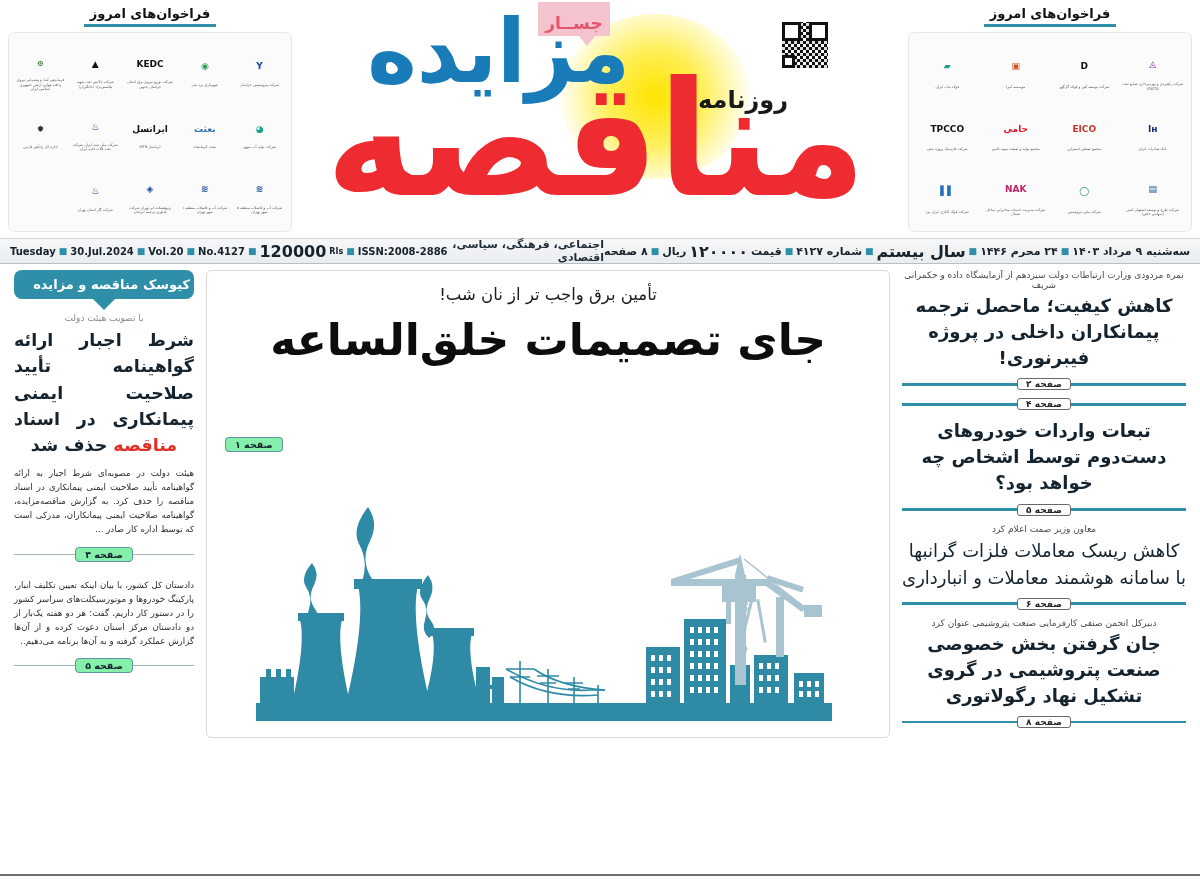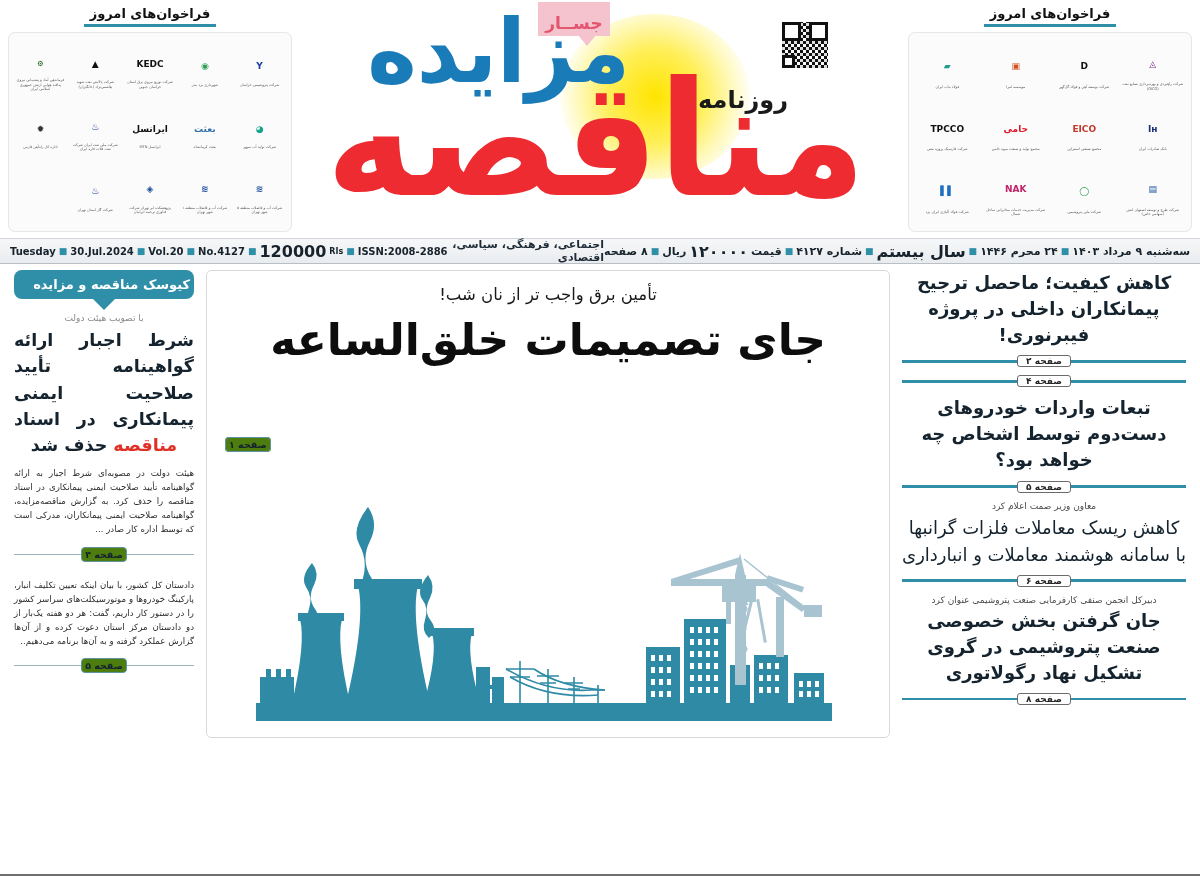--- a/index.html
+++ b/index.html
@@ -126,22 +126,22 @@
     text-align: justify; text-align-last: center; letter-spacing: -0.3px;
   }
   .lead-title .hl-red { color: #e03127; }
   .lead-body {
     font-size: 8.6px; line-height: 1.62; color: #2a2a2a; text-align: justify;
     margin-top: 9px; letter-spacing: -0.1px;
   }
   .page-chip-row { display: flex; align-items: center; margin: 10px 0 8px; gap: 0; }
   .page-chip-row .rule { flex: 1; height: 1px; background: #9fb4bd; }
   .page-chip {
-    border: 1px solid #5f93a6; border-radius: 4px; padding: 1px 3px;
-    font-size: 9.5px; font-weight: bold; color: #14232e; background: #4d7c0f;
+    border: 1px solid #5f93a6; border-radius: 4px; padding: 1px 9px;
+    font-size: 9.5px; font-weight: bold; color: #14232e; background: #86efac;
     white-space: nowrap;
   }
   .mid-title { font-size: 16.5px; font-weight: bold; line-height: 1.55; color: #14232e;
     text-align: justify; text-align-last: center; letter-spacing: -0.3px; }
 
   
   .col-main { flex: 1; padding: 0 6px; }
   .photo-card {
     border: 1px solid #d9d9d9; border-radius: 5px; height: 468px; padding: 14px 16px 8px;
     display: flex; flex-direction: column; background: #fff; position: relative;
@@ -365,21 +365,22 @@
         <span class="sq">■</span>
       <span>ISSN:2008-2886</span>
     </div>
   </div>
 
   <div class="body-wrap">
 
     <div class="col-right">
       <div id="right-news-list">
           <div class="news-item">
-            <div class="news-title-bold">کاهش کیفیت؛ ماحصل ترجیح پیمانکاران داخلی در پروژه فیبرنوری!</div>
+            <div class="news-kicker">نمره مردودی وزارت ارتباطات دولت سیزدهم از آزمایشگاه داده و حکمرانی شریف</div>
+            <div class="news-title-bold">کاهش کیفیت؛ ماحصل ترجمه پیمانکاران داخلی در پروژه فیبرنوری!</div>
           </div>
           <div class="sep-row">
             <span class="bar"></span>
             <span class="chip">صفحه ۲</span>
             <span class="bar"></span>
           </div>
           <div class="sep-row">
             <span class="bar"></span>
             <span class="chip">صفحه ۴</span>
             <span class="bar"></span>

